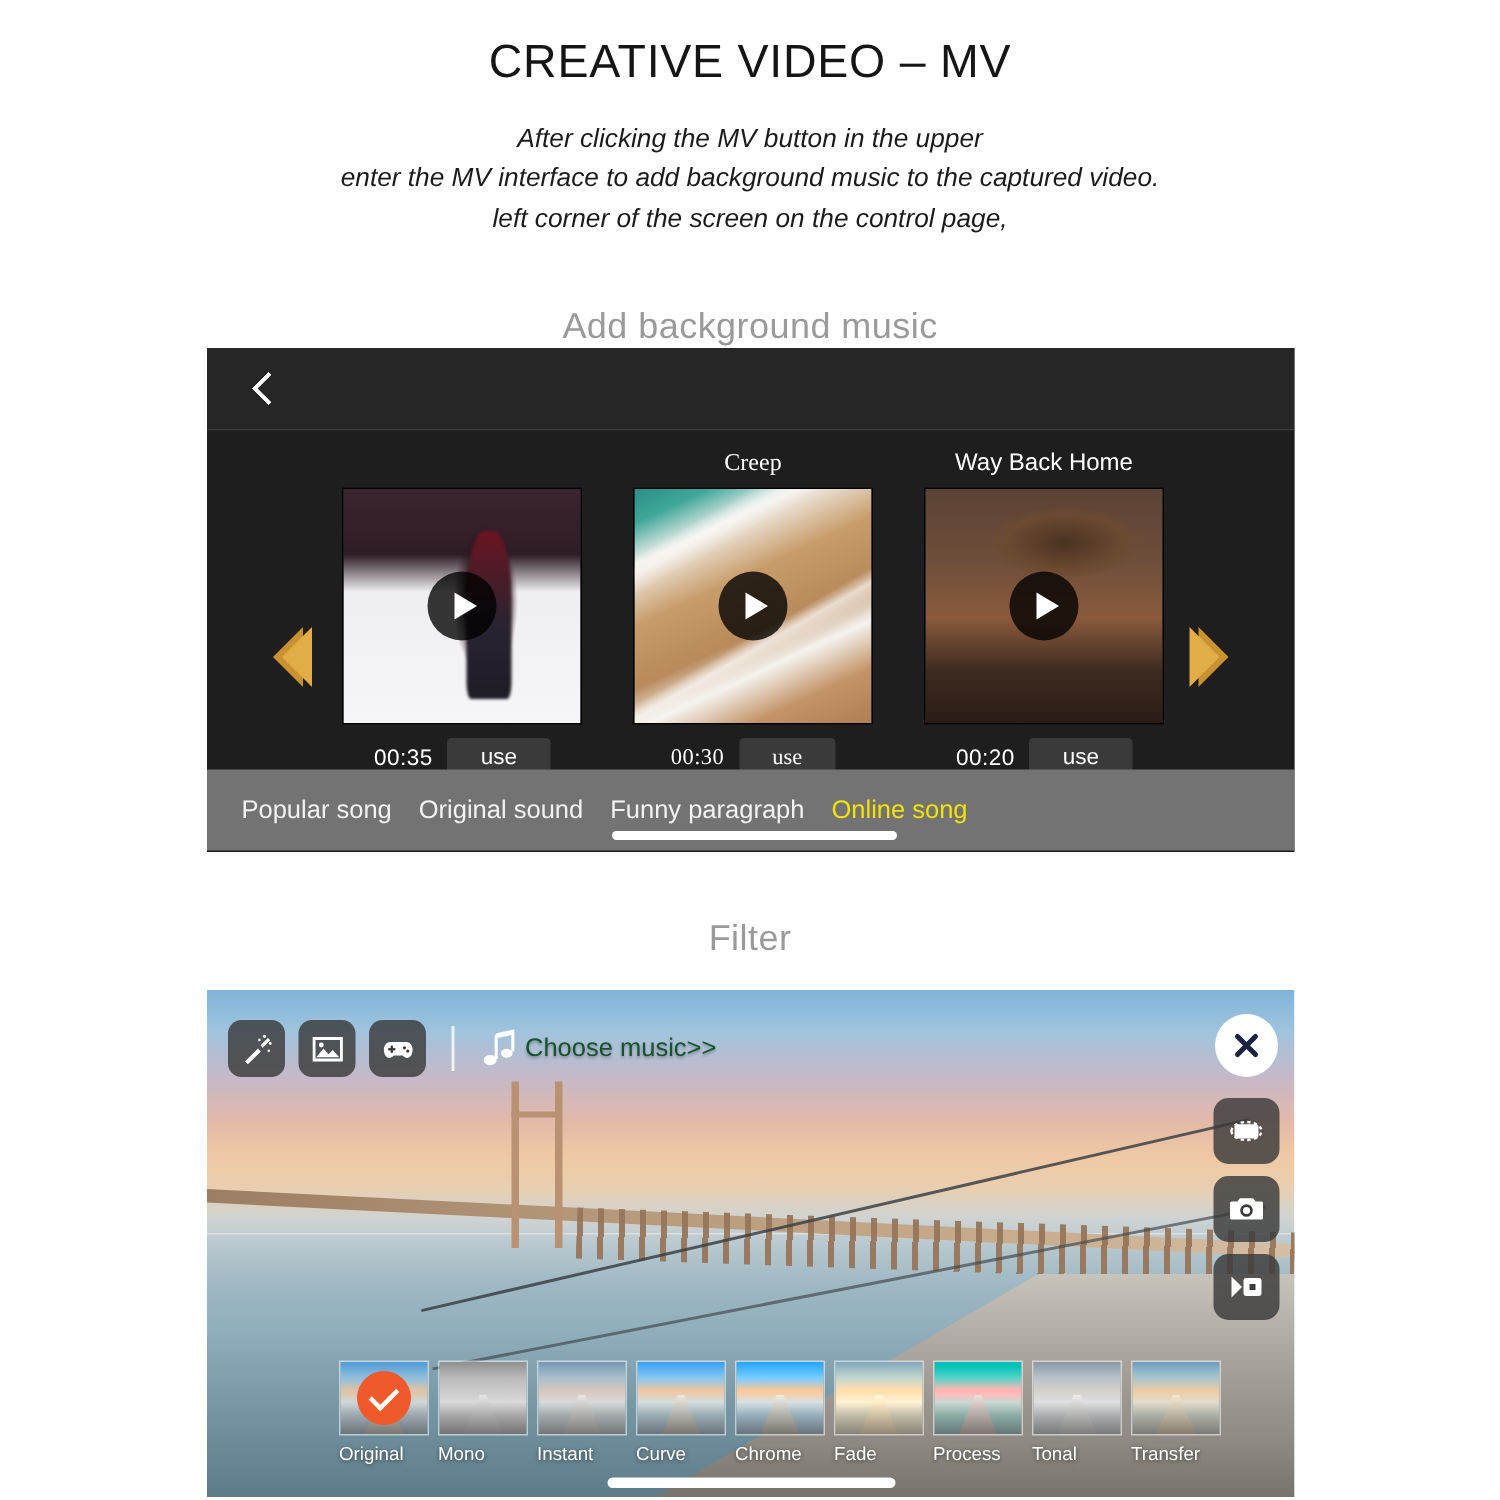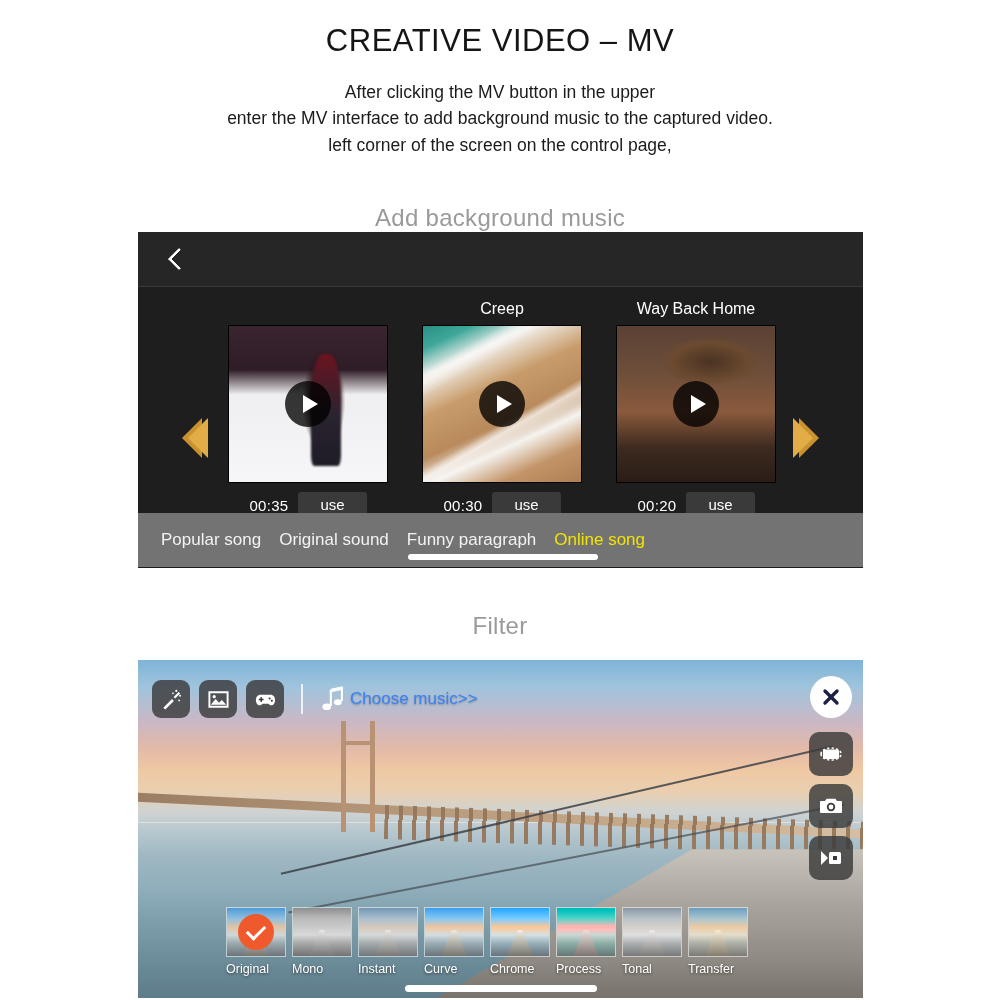--- a/index.html
+++ b/index.html
@@ -21,21 +21,21 @@
     padding-top: 22px;
     line-height: 1.25;
   }
   .subtitle {
     text-align: center;
     font-size: 17.5px;
     color: #1b1b1b;
     line-height: 1.52;
     margin-top: 18px;
   }
-  .subtitle div { white-space: nowrap; }
+  .subtitle div { white-space: nowrap; font-style: italic; }
 
   .section-heading {
     text-align: center;
     font-size: 24px;
     color: #9a9a9a;
     font-weight: 400;
     letter-spacing: 0.3px;
   }
   .section-heading.music { margin-top: 45px; }
   .section-heading.filter { margin-top: 44px; }
@@ -91,21 +91,21 @@
     position: absolute;
     left: 0; top: 0;
     width: 100%; height: 100%;
   }
   .song-card {
     position: absolute;
     top: 10px;
     width: 160px;
   }
   .song-card.c0 { left: 90px; }
-  .song-card.c1 { left: 284px; }
+  .song-card.c1 { left: 284px; font-family: Liberation Serif, serif; }
   .song-card.c2 { left: 478px; }
 
   .song-title {
     height: 24px;
     text-align: center;
     color: #fff;
     font-size: 16px;
     line-height: 24px;
     white-space: nowrap;
   }
@@ -314,21 +314,21 @@
     background: rgba(255,255,255,0.8);
     margin: 0 8px;
   }
   .choose-music {
     display: flex; align-items: center;
     gap: 4px;
     cursor: pointer;
   }
   .choose-music svg { width: 26px; height: 28px; fill: #fff; }
   .choose-music span {
-    color: #3b82f6;
+    color: #14532d;
     font-size: 17px;
     text-shadow: 0 1px 2px rgba(0,0,0,0.3);
   }
 
   .right-rail {
     position: absolute;
     right: 10px; top: 16px;
     display: flex; flex-direction: column;
     align-items: center;
     gap: 8px;
@@ -629,20 +629,26 @@
         <div class="flabel">Curve</div>
       </div>
       <div class="fstrip-item">
         <div class="fthumb">
           <div class="fart look-chrome"></div>
         </div>
         <div class="flabel">Chrome</div>
       </div>
       <div class="fstrip-item">
         <div class="fthumb">
+          <div class="fart look-fade"></div>
+        </div>
+        <div class="flabel">Fade</div>
+      </div>
+      <div class="fstrip-item">
+        <div class="fthumb">
           <div class="fart look-process"></div>
         </div>
         <div class="flabel">Process</div>
       </div>
       <div class="fstrip-item">
         <div class="fthumb">
           <div class="fart look-tonal"></div>
         </div>
         <div class="flabel">Tonal</div>
       </div>

